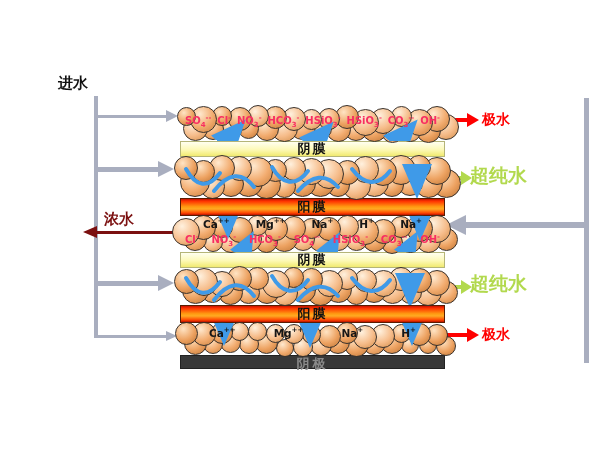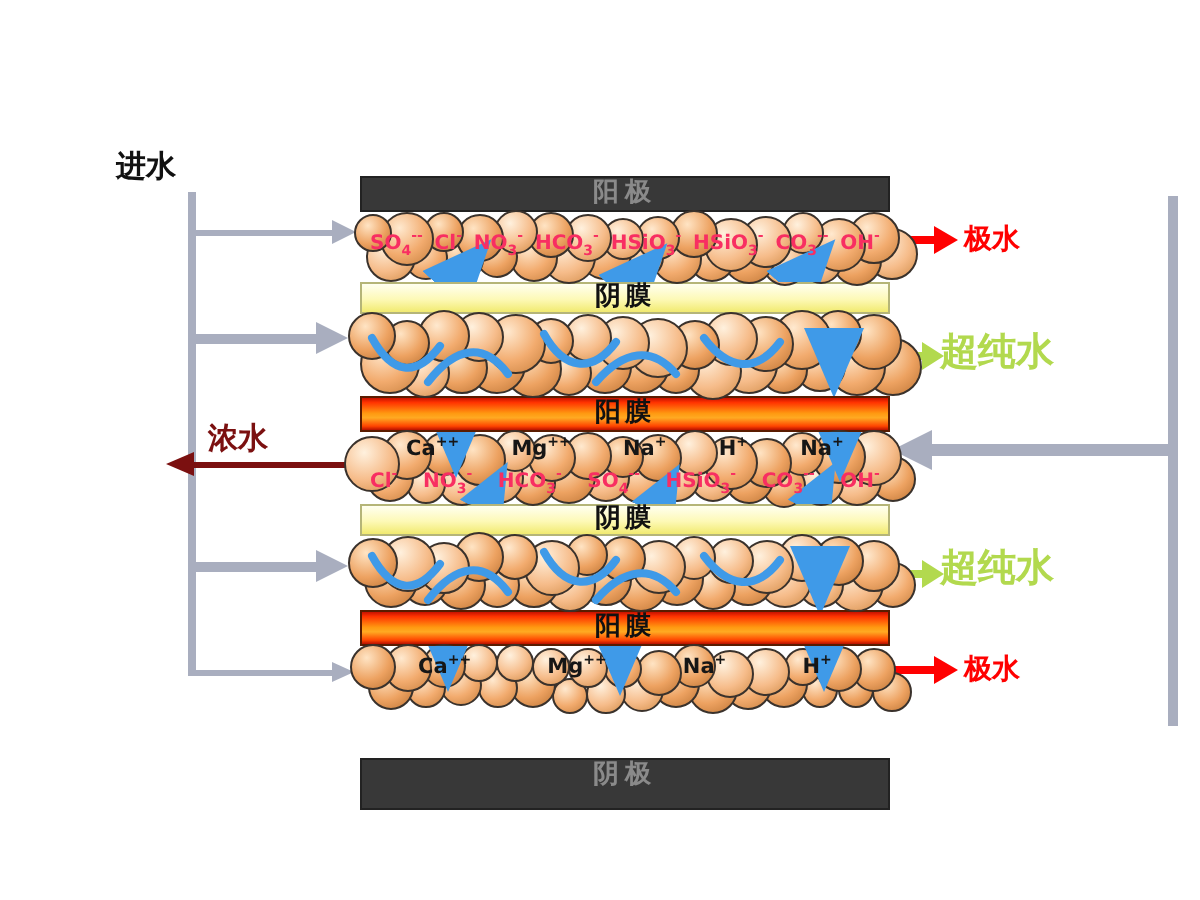--- a/index.html
+++ b/index.html
@@ -103,23 +103,20 @@
   <div class="abs pure-label" style="left:470px;top:271px;">超纯水</div>
 
   <div>
     <div class="shaft" style="left:447px;top:333px;width:20px;height:4px;background:#ff0000;"></div>
     <div class="head" style="left:467px;top:328px;border-top:7px solid transparent;border-bottom:7px solid transparent;border-left:12px solid #ff0000;"></div>
   </div>
   <div class="abs polar-label" style="left:482px;top:326px;">极水</div>
 
   <div id="stack" class="abs">
 
-    <div class="layer electrode" style="top:0;height:18px;">
-      <span>阳极</span>
-    </div>
 
     <div class="layer bead-row" style="top:18px;height:35px;">
         <div class="bead" style="left: 253px; top: 8px; width: 26px; height: 26px; background: radial-gradient(circle at 35% 28%, rgb(255, 241, 222) 0%, rgb(246, 188, 138) 55%, rgb(210, 140, 72) 100%);"></div>
         <div class="bead" style="left: 236px; top: 12px; width: 25px; height: 25px; background: radial-gradient(circle at 35% 28%, rgb(255, 228, 196) 0%, rgb(237, 162, 97) 55%, rgb(189, 116, 52) 100%);"></div>
         <div class="bead" style="left: 220px; top: 15px; width: 21px; height: 21px; background: radial-gradient(circle at 35% 28%, rgb(255, 241, 222) 0%, rgb(246, 188, 138) 55%, rgb(210, 140, 72) 100%);"></div>
         <div class="bead" style="left: 201px; top: 14px; width: 23px; height: 23px; background: radial-gradient(circle at 35% 28%, rgb(255, 241, 222) 0%, rgb(246, 188, 138) 55%, rgb(210, 140, 72) 100%);"></div>
         <div class="bead" style="left: 181px; top: 9px; width: 27px; height: 27px; background: radial-gradient(circle at 35% 28%, rgb(255, 228, 196) 0%, rgb(237, 162, 97) 55%, rgb(189, 116, 52) 100%);"></div>
         <div class="bead" style="left: 164px; top: 11px; width: 24px; height: 24px; background: radial-gradient(circle at 35% 28%, rgb(255, 233, 207) 0%, rgb(242, 171, 110) 55%, rgb(200, 128, 62) 100%);"></div>
         <div class="bead" style="left: 146px; top: 11px; width: 25px; height: 25px; background: radial-gradient(circle at 35% 28%, rgb(255, 233, 207) 0%, rgb(242, 171, 110) 55%, rgb(200, 128, 62) 100%);"></div>
         <div class="bead" style="left: 129px; top: 11px; width: 23px; height: 23px; background: radial-gradient(circle at 35% 28%, rgb(255, 233, 207) 0%, rgb(242, 171, 110) 55%, rgb(200, 128, 62) 100%);"></div>
@@ -353,18 +350,18 @@
         <line x1="232" y1="2" x2="232" y2="13" stroke="#3f9ae8" stroke-width="5" marker-end="url(#mblue)"></line>
       </svg>
       <div class="overlay ion-row cations" style="top:3px;">
           <span class="ion">Ca<sup>++</sup></span>
           <span class="ion">Mg<sup>++</sup></span>
           <span class="ion">Na<sup>+</sup></span>
           <span class="ion">H<sup>+</sup></span>
         </div>
     </div>
 
-    <div class="layer electrode" style="top:267px;height:26px;margin-top:24px;">
+    <div class="layer electrode" style="top:267px;height:14px;">
       <span>阴极</span>
     </div>
   </div>
 
 </div>
 
 </body></html>

